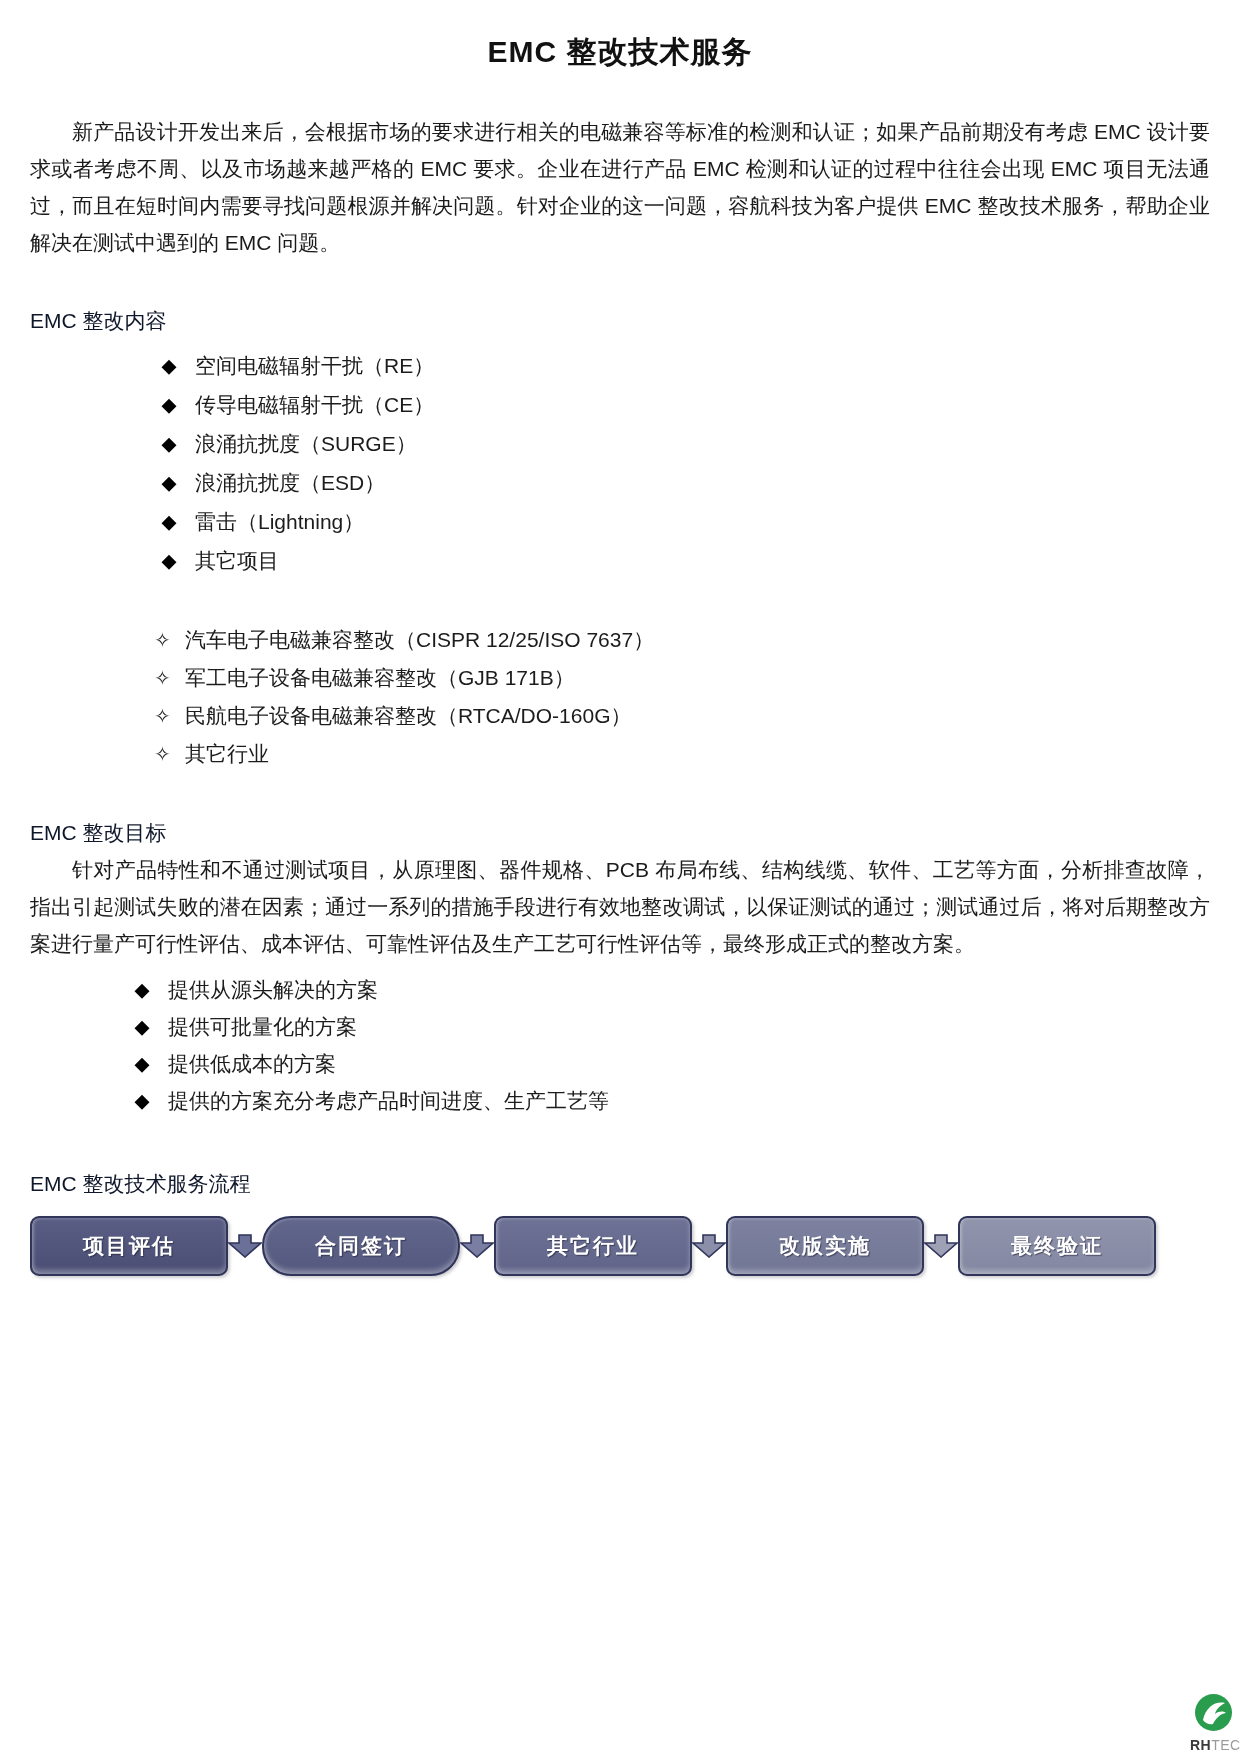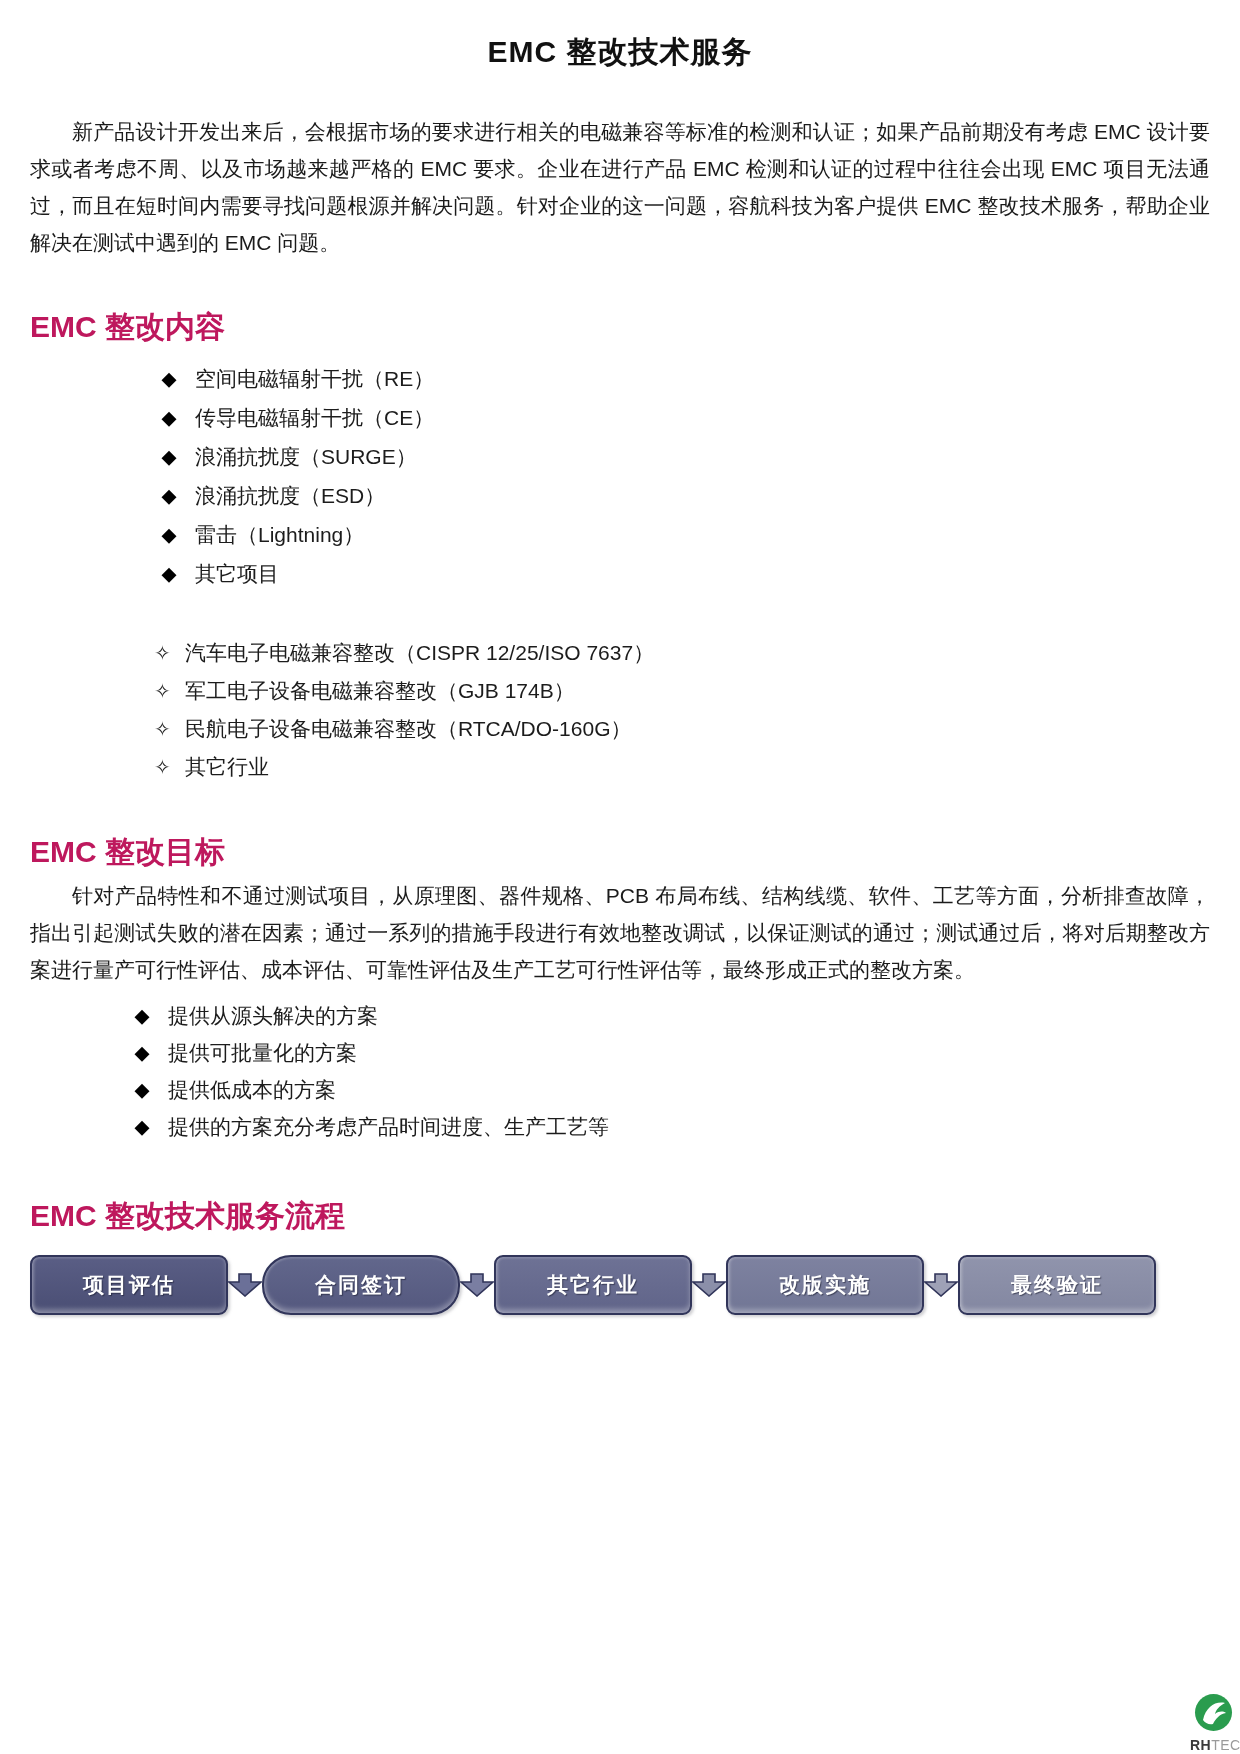--- a/index.html
+++ b/index.html
@@ -25,23 +25,23 @@
   .body-text {
     margin-top: 40px;
     font-size: 21px;
     line-height: 37px;
     text-align: justify;
     text-indent: 2em;
     color: #1b1b1b;
   }
 
   h2.section-heading {
-    font-size: 30px;
-    font-weight: bold;
-    color: #be185d;
+    font-size: 21px;
+    font-weight: normal;
+    color: #0f172a;
     margin-top: 46px;
   }
   h2.tight { }
 
   ul.bullet-list { list-style: none; margin-top: 12px; }
   ul.bullet-list li {
     font-size: 21px;
     line-height: 37px;
     display: flex;
     align-items: baseline;
@@ -152,21 +152,21 @@
     </li>
   </ul>
 
   <ul class="bullet-list industry-list">
     <li>
       <span class="marker star">✧</span>
       <span>汽车电子电磁兼容整改（CISPR 12/25/ISO 7637）</span>
     </li>
     <li>
       <span class="marker star">✧</span>
-      <span>军工电子设备电磁兼容整改（GJB 174B）</span>
+      <span>军工电子设备电磁兼容整改（GJB 171B）</span>
     </li>
     <li>
       <span class="marker star">✧</span>
       <span>民航电子设备电磁兼容整改（RTCA/DO-160G）</span>
     </li>
     <li>
       <span class="marker star">✧</span>
       <span>其它行业</span>
     </li>
   </ul>

